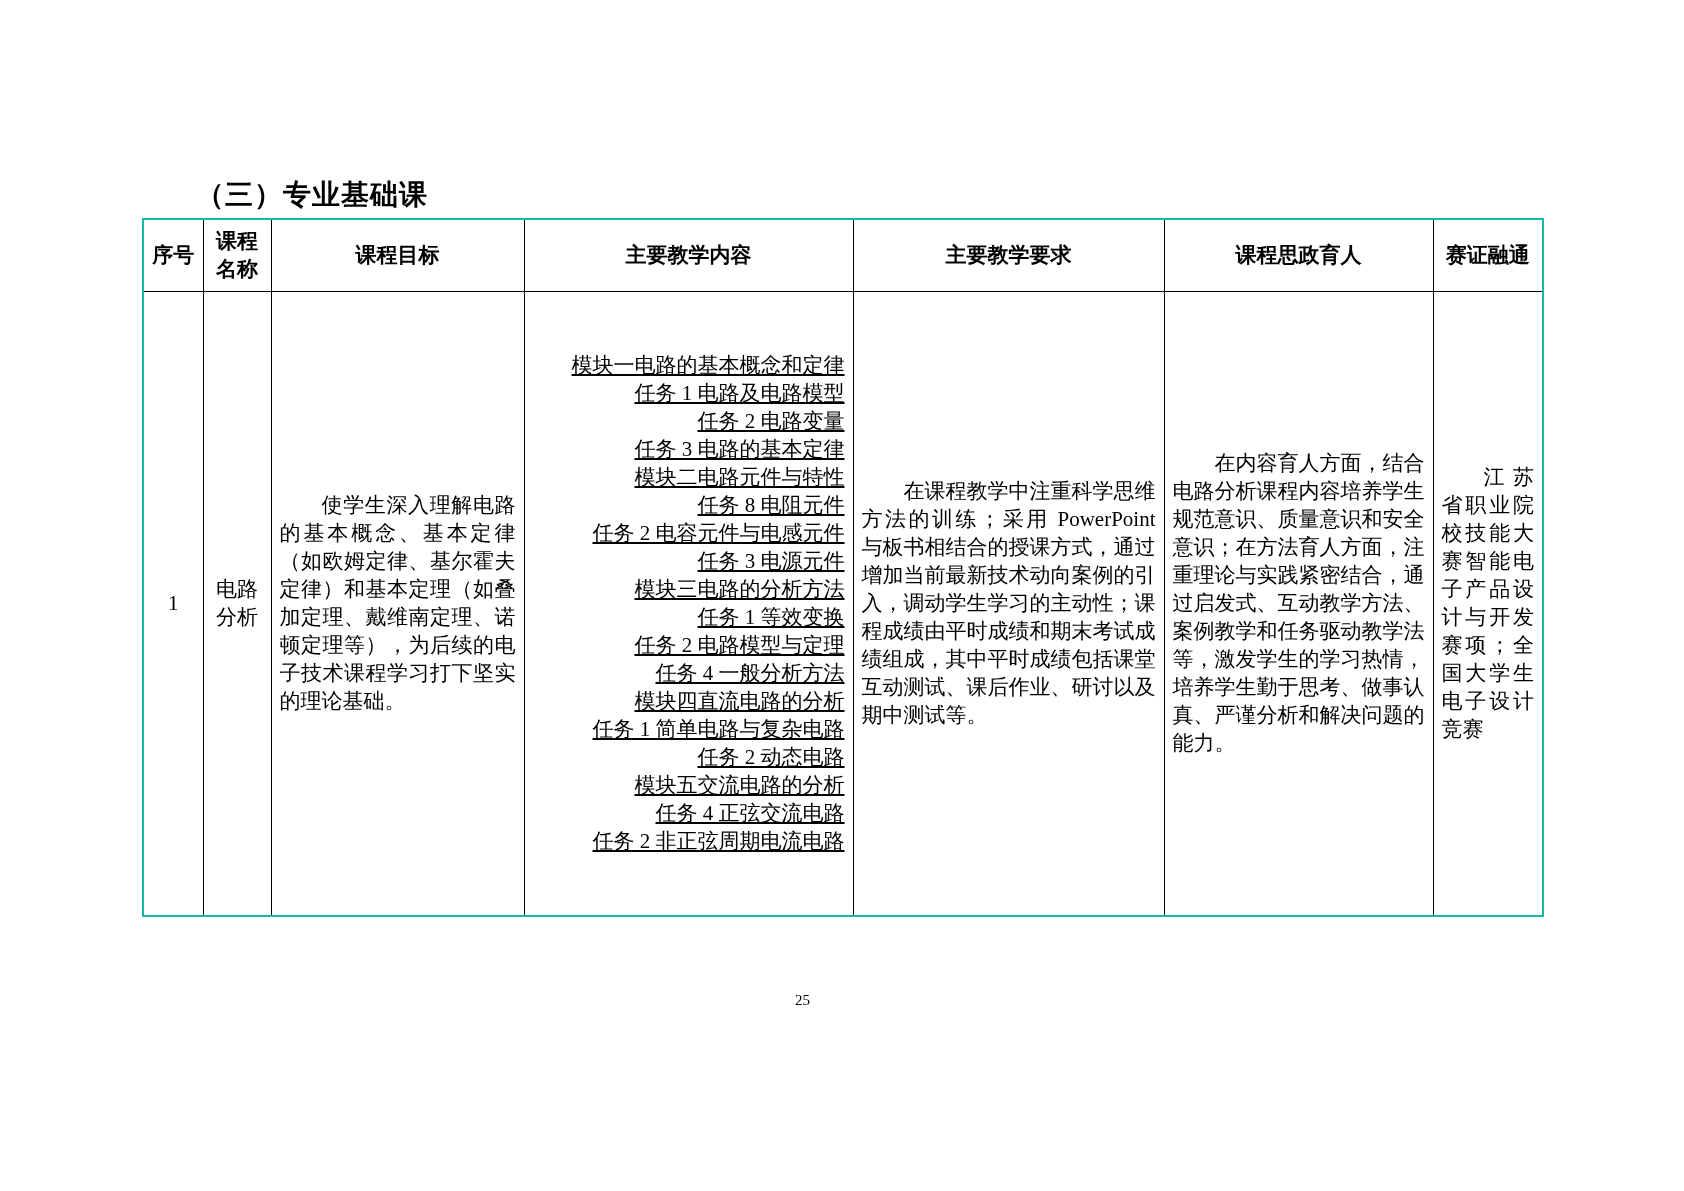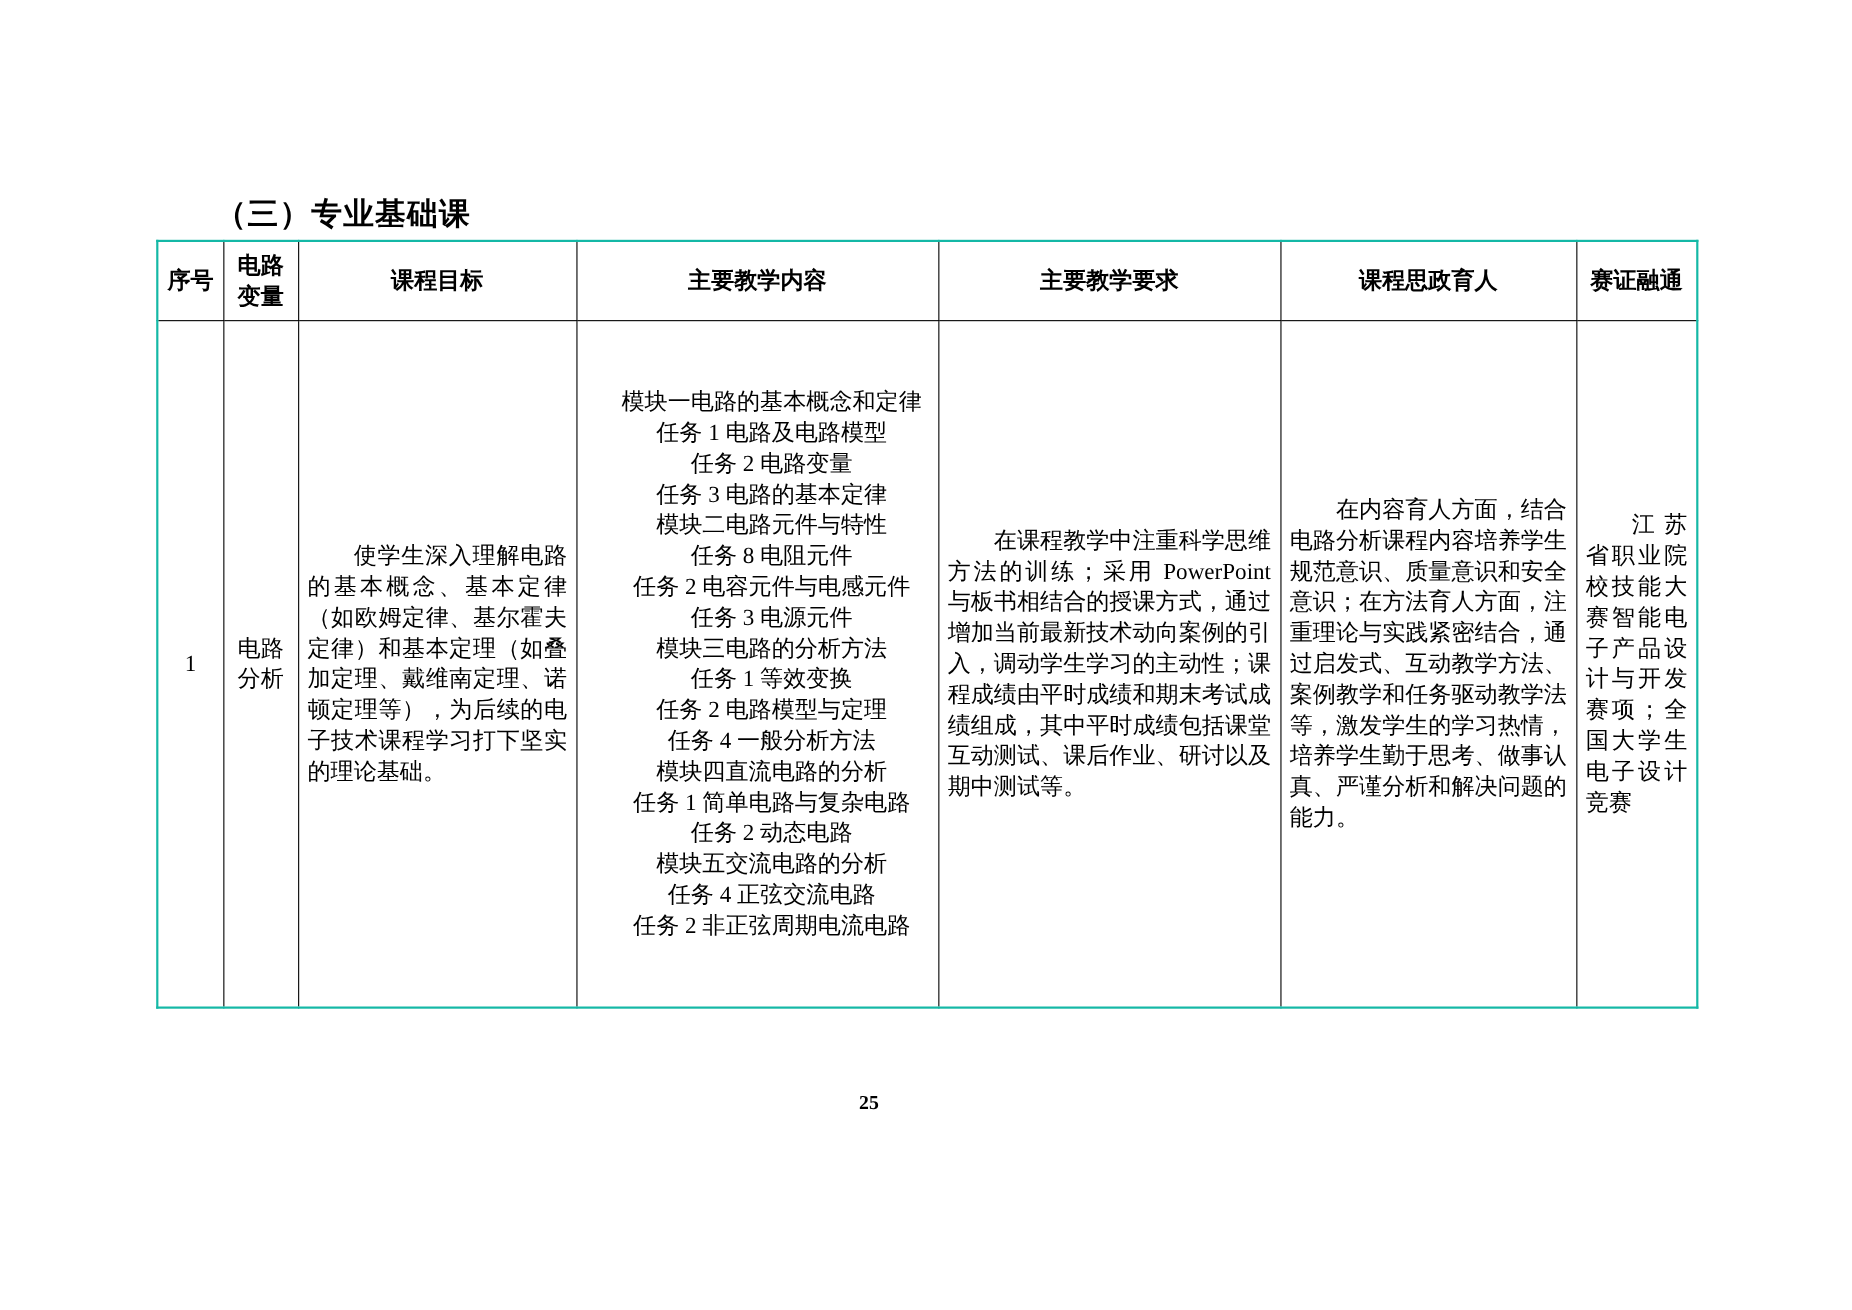--- a/index.html
+++ b/index.html
@@ -56,30 +56,30 @@
   td.center { text-align: center; }
 
   .para {
     text-indent: 2em;
     text-align: justify;
     margin: 0;
   }
   .content-line {
     text-indent: 26px;
     margin: 0;
-    text-align: center;
+    text-align: right;
+    text-decoration: underline;
   }
 
   .page-number {
     position: absolute;
     left: 770px; top: 992px;
     width: 40px;
-    font-size: 18px;
-    text-align: center;
-    font-weight: bold;
+    font-size: 15px;
+    text-align: right;
   }
 </style>
 </head>
 <body>
 
 <div class="page">
 
   <div class="section-title">（三）专业基础课</div>
 
   <table class="course-table">
@@ -88,21 +88,21 @@
         <col class="c-name">
         <col class="c-obj">
       <col class="c-cont">
         <col class="c-req">
         <col class="c-ideo">
         <col class="c-comp">
     </colgroup>
     <thead>
       <tr>
         <th>序号</th>
-        <th>电路变量</th>
+        <th>课程名称</th>
         <th>课程目标</th>
         <th>主要教学内容</th>
         <th>主要教学要求</th>
         <th>课程思政育人</th>
         <th>赛证融通</th>
       </tr>
     </thead>
     <tbody>
       <tr>
         <td class="center">1</td>

